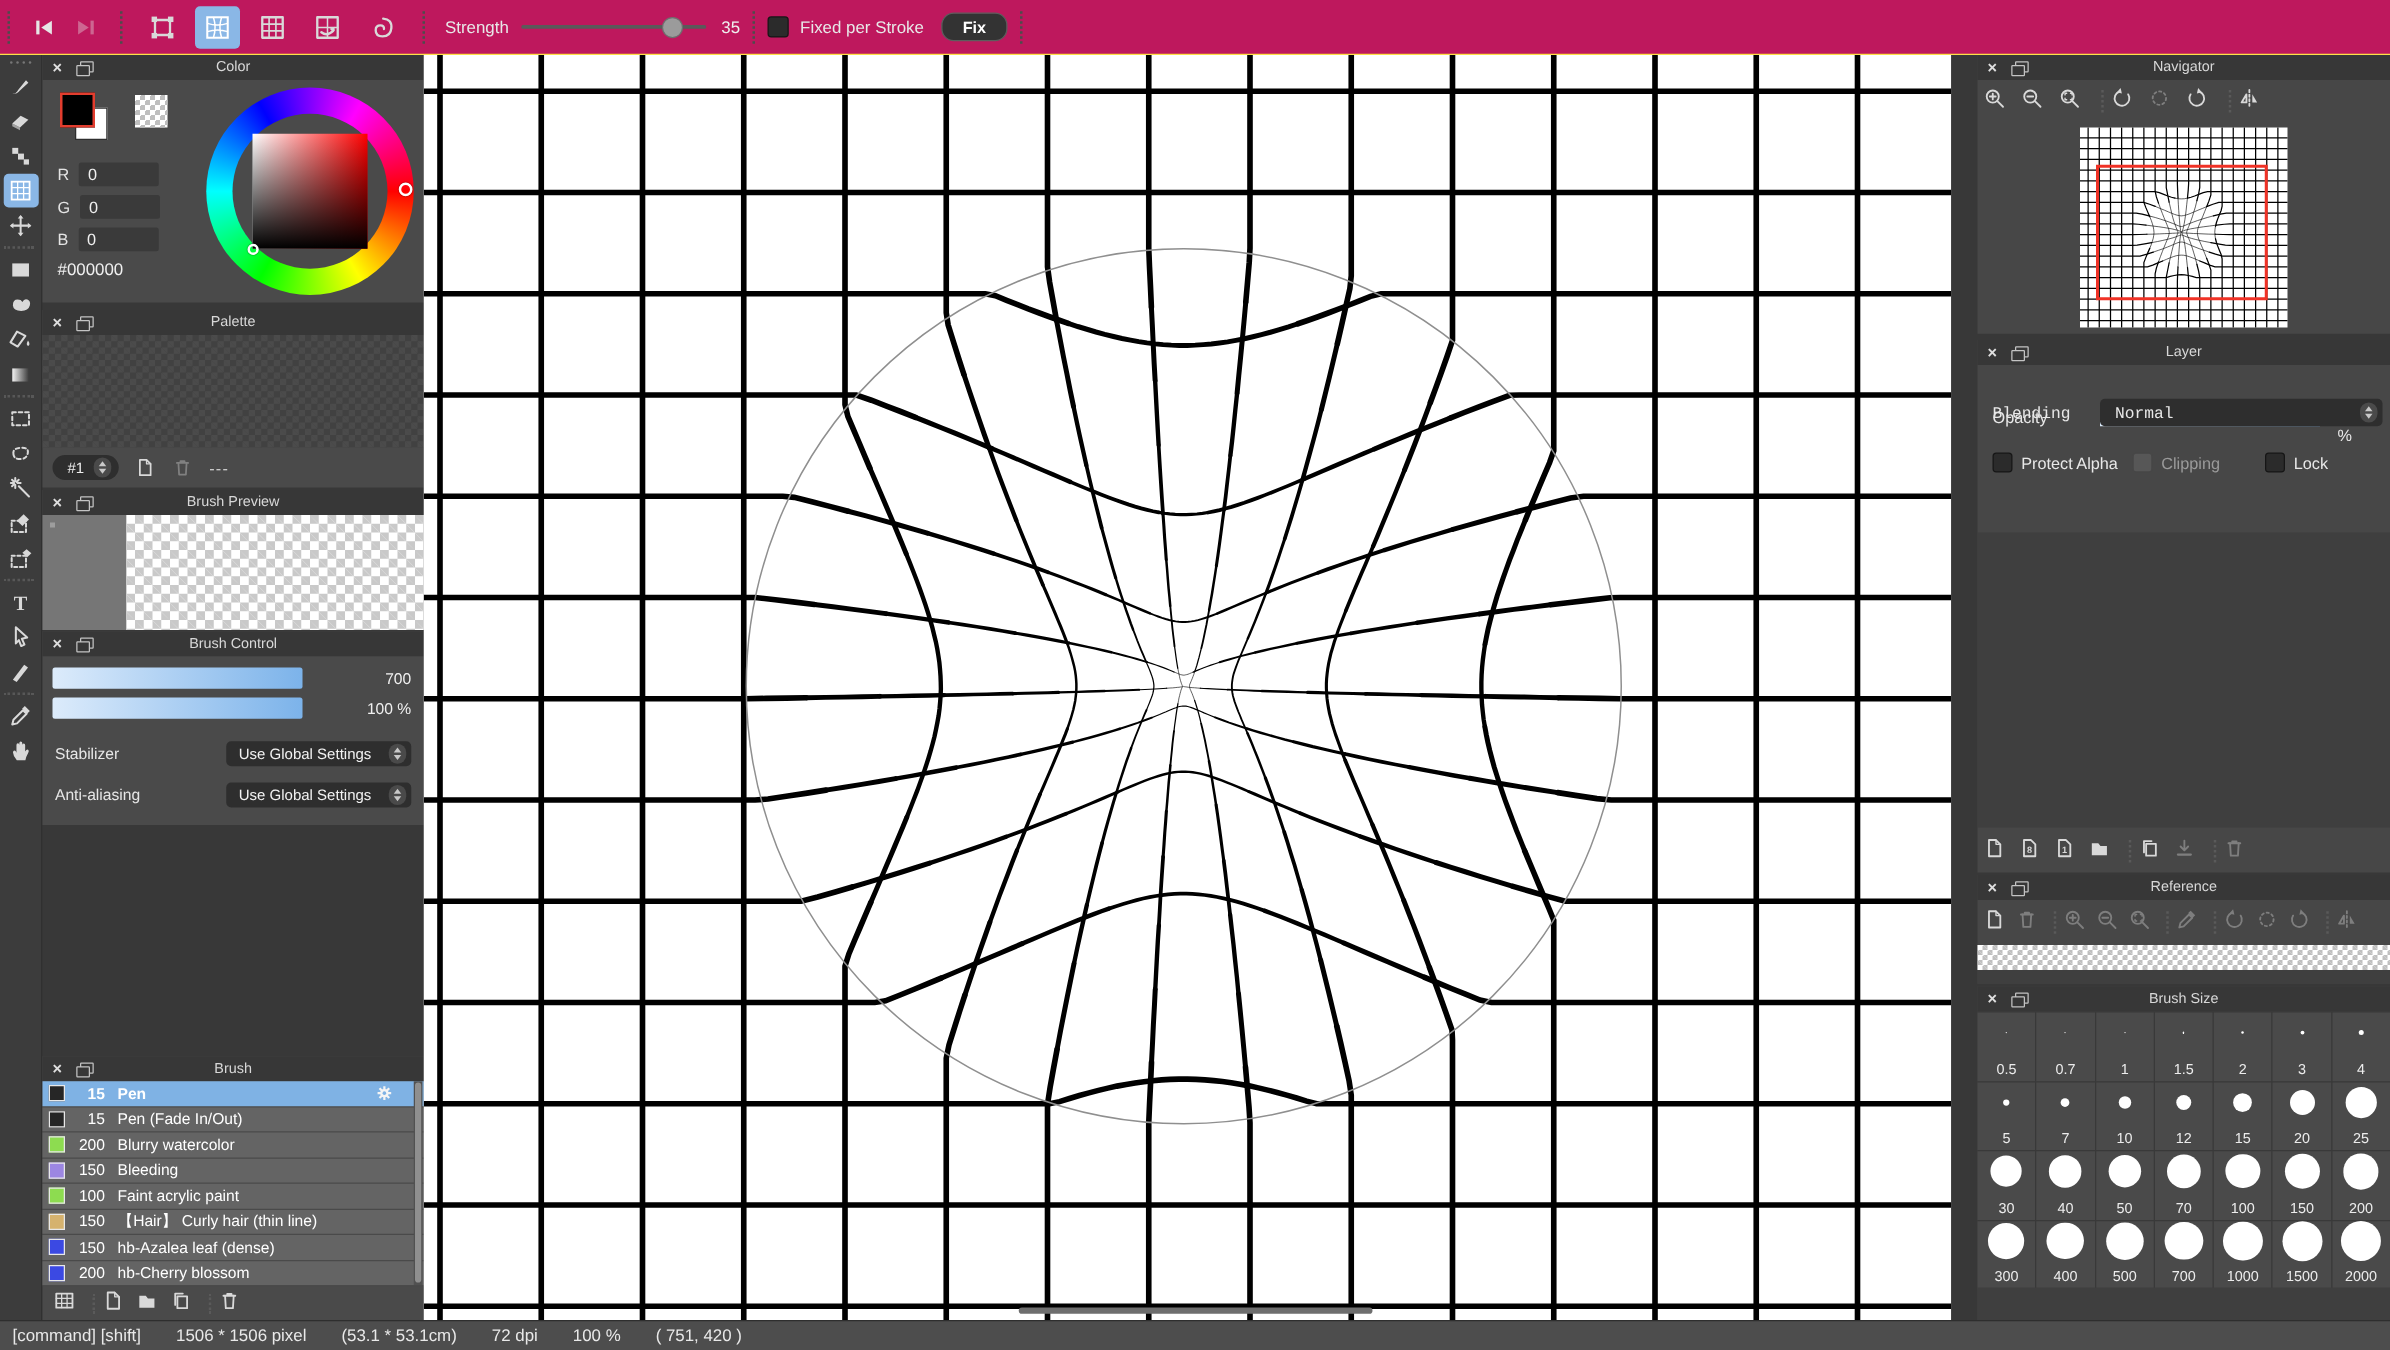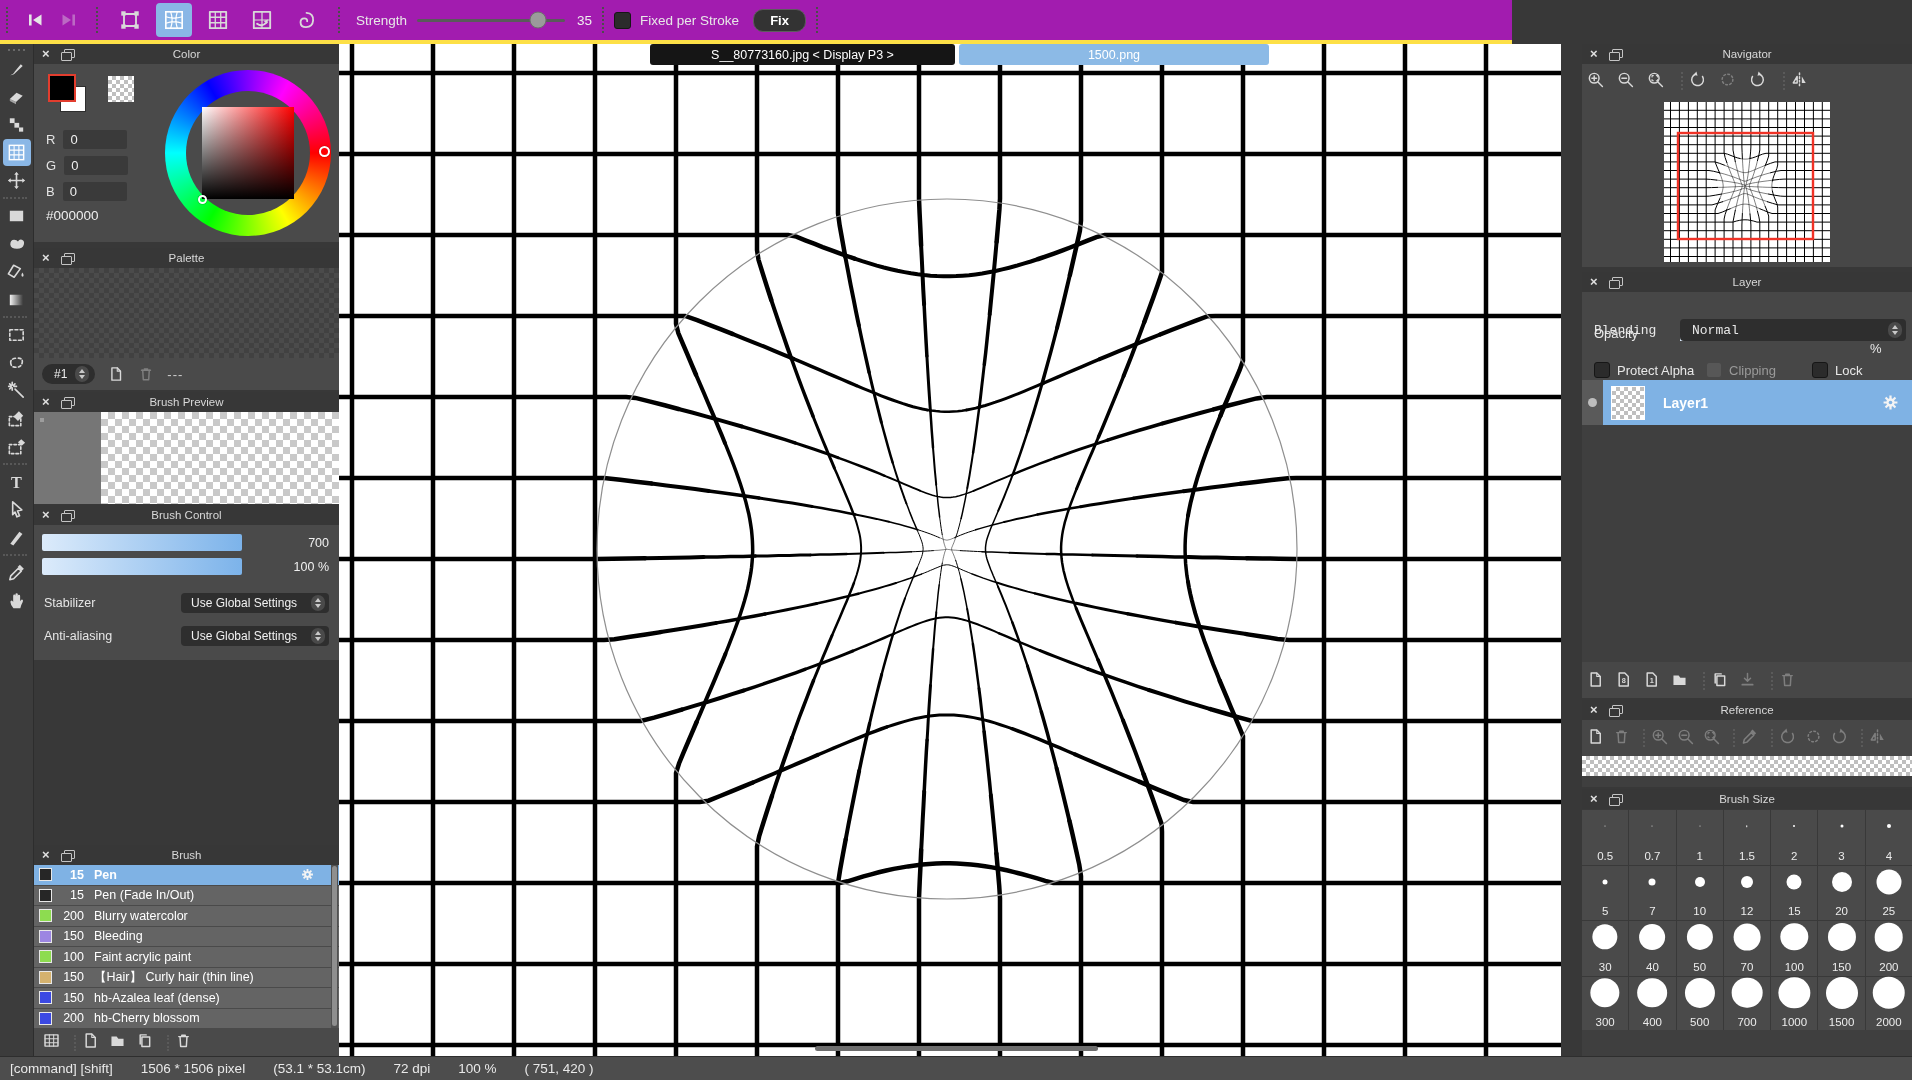--- a/index.html
+++ b/index.html
@@ -1,21 +1,21 @@
 <!DOCTYPE html>
 <html><head>
 <meta charset="utf-8">
 <style>
   html,body{margin:0;padding:0;background:#2a2a2a;}
   #app{position:relative;width:1912px;height:1080px;overflow:hidden;
        font-family:"Liberation Sans",sans-serif;color:#e4e4e4;background:#383838;
        -webkit-font-smoothing:antialiased;}
   
-  #topbar{position:absolute;left:0;top:0;width:1512px;height:44px;background:#a21caf;
-          display:flex;align-items:center;border-bottom:4px solid #fde047;box-sizing:border-box;}
+  #topbar{position:absolute;left:0;top:0;width:1912px;height:44px;background:#be185d;
+          display:flex;align-items:center;border-bottom:1px solid #fde047;box-sizing:border-box;}
   .vsep{width:0;height:26px;border-left:2px dotted #4c4c4c;margin:0 10px;flex:0 0 auto;}
   .hist-btn{width:34px;height:30px;display:flex;align-items:center;justify-content:center;border-radius:4px;}
   .mode-btn{width:36px;height:34px;display:flex;align-items:center;justify-content:center;border-radius:4px;margin:0 4px;}
   .mode-btn.sel{background:#8ab7e6;}
   .icon{display:inline-block;line-height:0;}
   .icon svg{display:block;}
   .dim{opacity:.38;}
   #strength-group{display:flex;align-items:center;margin-left:6px;}
   #strength-label{font-size:13.5px;color:#e8e8e8;margin-right:10px;}
   #strength-track{position:relative;width:148px;height:3px;background:#5a5a5a;border-radius:2px;}
@@ -849,24 +849,20 @@
           <path d="M673.0 684.7L679.1 687.0L685.5 689.4L692.0 692.0L698.7 694.7L705.7 697.6L712.9 700.6L720.4 703.7L728.1 707.0L736.1 710.4" fill="none" stroke="#000" stroke-width="3.5" stroke-linecap="round"></path>
           <path d="M736.1 710.4L744.4 714.0L753.0 717.7L761.9 721.5L771.1 725.4L780.7 729.5L790.5 733.6L800.7 737.9" fill="none" stroke="#000" stroke-width="4" stroke-linecap="round"></path>
           <path d="M800.7 737.9L811.3 742.3L822.1 746.8L833.4 751.3L845.0 756.0L854.2 758.0L861.5 758.0L868.9 758.0L876.3 758.0L883.6 758.0L891.0 758.0L898.4 758.0L905.7 758.0L913.1 758.0L920.5 758.0L927.8 758.0L935.2 758.0L942.5 758.0L949.9 758.0L957.3 758.0L964.6 758.0L972.0 758.0L979.4 758.0L986.7 758.0L994.1 758.0L1001.5 758.0L1008.8 758.0L1016.2 758.0L1023.5 758.0L1030.9 758.0L1038.3 758.0L1045.6 758.0L1053.0 758.0L1060.4 758.0L1067.7 758.0L1075.1 758.0L1082.5 758.0L1089.8 758.0L1097.2 758.0L1104.5 758.0L1111.9 758.0L1119.3 758.0L1126.6 758.0L1134.0 758.0L1141.4 758.0L1148.7 758.0L1156.1 758.0L1163.5 758.0L1170.8 758.0L1178.2 758.0L1185.5 758.0L1192.9 758.0L1200.3 758.0L1207.6 758.0L1215.0 758.0L1222.4 758.0" fill="none" stroke="#000" stroke-width="4.5" stroke-linecap="round"></path>
           <path d="M0.0 839.0L7.4 839.0L14.7 839.0L22.1 839.0L29.5 839.0L36.8 839.0L44.2 839.0L51.5 839.0L58.9 839.0L66.3 839.0L73.6 839.0L81.0 839.0L88.4 839.0L95.7 839.0L103.1 839.0L110.5 839.0L117.8 839.0L125.2 839.0L132.5 839.0L139.9 839.0L147.3 839.0L154.6 839.0L162.0 839.0L169.4 839.0L176.7 839.0L184.1 839.0L191.5 839.0L198.8 839.0L206.2 839.0L213.5 839.0L220.9 839.0L228.3 839.0L235.6 839.0L243.0 839.0L250.4 839.0L257.7 839.0L265.1 839.0L272.5 839.0L279.8 839.0L287.2 839.0L294.5 839.0L301.9 839.0L309.3 839.0L316.6 839.0L324.0 839.0L331.4 839.0L338.7 839.0L346.1 839.0L353.5 839.0L360.8 839.0L368.2 839.0L375.5 839.0L382.9 839.0L390.3 839.0L397.6 839.0L405.0 839.0L412.4 839.0L419.7 839.0L427.1 839.0L434.5 839.0L441.8 839.0L449.2 839.0L456.5 839.0L463.9 839.0L471.3 839.0L478.6 839.0L486.0 839.0L493.4 839.0L500.7 839.0L508.6 837.3L516.6 834.8L524.5 832.4L532.2 830.3L539.8 828.3L547.3 826.5L554.6 824.9L561.9 823.6L569.0 822.4L576.1 821.4L583.2 820.6L590.2 819.9L597.1 819.5L604.1 819.3L611.0 819.3L617.9 819.5L624.9 819.9L631.9 820.5L638.9 821.2L646.0 822.2L653.1 823.4L660.4 824.7L667.7 826.3L675.2 828.1L682.7 830.0L690.4 832.1L698.3 834.4L706.3 836.9L714.3 839.0L721.6 839.0L729.0 839.0L736.4 839.0L743.7 839.0L751.1 839.0L758.5 839.0L765.8 839.0L773.2 839.0L780.5 839.0L787.9 839.0L795.3 839.0L802.6 839.0L810.0 839.0L817.4 839.0L824.7 839.0L832.1 839.0L839.5 839.0L846.8 839.0L854.2 839.0L861.5 839.0L868.9 839.0L876.3 839.0L883.6 839.0L891.0 839.0L898.4 839.0L905.7 839.0L913.1 839.0L920.5 839.0L927.8 839.0L935.2 839.0L942.5 839.0L949.9 839.0L957.3 839.0L964.6 839.0L972.0 839.0L979.4 839.0L986.7 839.0L994.1 839.0L1001.5 839.0L1008.8 839.0L1016.2 839.0L1023.5 839.0L1030.9 839.0L1038.3 839.0L1045.6 839.0L1053.0 839.0L1060.4 839.0L1067.7 839.0L1075.1 839.0L1082.5 839.0L1089.8 839.0L1097.2 839.0L1104.5 839.0L1111.9 839.0L1119.3 839.0L1126.6 839.0L1134.0 839.0L1141.4 839.0L1148.7 839.0L1156.1 839.0L1163.5 839.0L1170.8 839.0L1178.2 839.0L1185.5 839.0L1192.9 839.0L1200.3 839.0L1207.6 839.0L1215.0 839.0L1222.4 839.0" fill="none" stroke="#000" stroke-width="4.5" stroke-linecap="round"></path>
           <path d="M0.0 920.0L7.4 920.0L14.7 920.0L22.1 920.0L29.5 920.0L36.8 920.0L44.2 920.0L51.5 920.0L58.9 920.0L66.3 920.0L73.6 920.0L81.0 920.0L88.4 920.0L95.7 920.0L103.1 920.0L110.5 920.0L117.8 920.0L125.2 920.0L132.5 920.0L139.9 920.0L147.3 920.0L154.6 920.0L162.0 920.0L169.4 920.0L176.7 920.0L184.1 920.0L191.5 920.0L198.8 920.0L206.2 920.0L213.5 920.0L220.9 920.0L228.3 920.0L235.6 920.0L243.0 920.0L250.4 920.0L257.7 920.0L265.1 920.0L272.5 920.0L279.8 920.0L287.2 920.0L294.5 920.0L301.9 920.0L309.3 920.0L316.6 920.0L324.0 920.0L331.4 920.0L338.7 920.0L346.1 920.0L353.5 920.0L360.8 920.0L368.2 920.0L375.5 920.0L382.9 920.0L390.3 920.0L397.6 920.0L405.0 920.0L412.4 920.0L419.7 920.0L427.1 920.0L434.5 920.0L441.8 920.0L449.2 920.0L456.5 920.0L463.9 920.0L471.3 920.0L478.6 920.0L486.0 920.0L493.4 920.0L500.7 920.0L508.1 920.0L515.5 920.0L522.8 920.0L530.2 920.0L537.5 920.0L544.9 920.0L552.3 920.0L559.6 920.0L567.0 920.0L574.4 920.0L581.7 920.0L589.1 920.0L596.5 920.0L603.8 920.0L611.2 920.0L618.5 920.0L625.9 920.0L633.3 920.0L640.6 920.0L648.0 920.0L655.4 920.0L662.7 920.0L670.1 920.0L677.5 920.0L684.8 920.0L692.2 920.0L699.5 920.0L706.9 920.0L714.3 920.0L721.6 920.0L729.0 920.0L736.4 920.0L743.7 920.0L751.1 920.0L758.5 920.0L765.8 920.0L773.2 920.0L780.5 920.0L787.9 920.0L795.3 920.0L802.6 920.0L810.0 920.0L817.4 920.0L824.7 920.0L832.1 920.0L839.5 920.0L846.8 920.0L854.2 920.0L861.5 920.0L868.9 920.0L876.3 920.0L883.6 920.0L891.0 920.0L898.4 920.0L905.7 920.0L913.1 920.0L920.5 920.0L927.8 920.0L935.2 920.0L942.5 920.0L949.9 920.0L957.3 920.0L964.6 920.0L972.0 920.0L979.4 920.0L986.7 920.0L994.1 920.0L1001.5 920.0L1008.8 920.0L1016.2 920.0L1023.5 920.0L1030.9 920.0L1038.3 920.0L1045.6 920.0L1053.0 920.0L1060.4 920.0L1067.7 920.0L1075.1 920.0L1082.5 920.0L1089.8 920.0L1097.2 920.0L1104.5 920.0L1111.9 920.0L1119.3 920.0L1126.6 920.0L1134.0 920.0L1141.4 920.0L1148.7 920.0L1156.1 920.0L1163.5 920.0L1170.8 920.0L1178.2 920.0L1185.5 920.0L1192.9 920.0L1200.3 920.0L1207.6 920.0L1215.0 920.0L1222.4 920.0" fill="none" stroke="#000" stroke-width="4.5" stroke-linecap="round"></path>
           <path d="M0.0 1001.0L7.4 1001.0L14.7 1001.0L22.1 1001.0L29.5 1001.0L36.8 1001.0L44.2 1001.0L51.5 1001.0L58.9 1001.0L66.3 1001.0L73.6 1001.0L81.0 1001.0L88.4 1001.0L95.7 1001.0L103.1 1001.0L110.5 1001.0L117.8 1001.0L125.2 1001.0L132.5 1001.0L139.9 1001.0L147.3 1001.0L154.6 1001.0L162.0 1001.0L169.4 1001.0L176.7 1001.0L184.1 1001.0L191.5 1001.0L198.8 1001.0L206.2 1001.0L213.5 1001.0L220.9 1001.0L228.3 1001.0L235.6 1001.0L243.0 1001.0L250.4 1001.0L257.7 1001.0L265.1 1001.0L272.5 1001.0L279.8 1001.0L287.2 1001.0L294.5 1001.0L301.9 1001.0L309.3 1001.0L316.6 1001.0L324.0 1001.0L331.4 1001.0L338.7 1001.0L346.1 1001.0L353.5 1001.0L360.8 1001.0L368.2 1001.0L375.5 1001.0L382.9 1001.0L390.3 1001.0L397.6 1001.0L405.0 1001.0L412.4 1001.0L419.7 1001.0L427.1 1001.0L434.5 1001.0L441.8 1001.0L449.2 1001.0L456.5 1001.0L463.9 1001.0L471.3 1001.0L478.6 1001.0L486.0 1001.0L493.4 1001.0L500.7 1001.0L508.1 1001.0L515.5 1001.0L522.8 1001.0L530.2 1001.0L537.5 1001.0L544.9 1001.0L552.3 1001.0L559.6 1001.0L567.0 1001.0L574.4 1001.0L581.7 1001.0L589.1 1001.0L596.5 1001.0L603.8 1001.0L611.2 1001.0L618.5 1001.0L625.9 1001.0L633.3 1001.0L640.6 1001.0L648.0 1001.0L655.4 1001.0L662.7 1001.0L670.1 1001.0L677.5 1001.0L684.8 1001.0L692.2 1001.0L699.5 1001.0L706.9 1001.0L714.3 1001.0L721.6 1001.0L729.0 1001.0L736.4 1001.0L743.7 1001.0L751.1 1001.0L758.5 1001.0L765.8 1001.0L773.2 1001.0L780.5 1001.0L787.9 1001.0L795.3 1001.0L802.6 1001.0L810.0 1001.0L817.4 1001.0L824.7 1001.0L832.1 1001.0L839.5 1001.0L846.8 1001.0L854.2 1001.0L861.5 1001.0L868.9 1001.0L876.3 1001.0L883.6 1001.0L891.0 1001.0L898.4 1001.0L905.7 1001.0L913.1 1001.0L920.5 1001.0L927.8 1001.0L935.2 1001.0L942.5 1001.0L949.9 1001.0L957.3 1001.0L964.6 1001.0L972.0 1001.0L979.4 1001.0L986.7 1001.0L994.1 1001.0L1001.5 1001.0L1008.8 1001.0L1016.2 1001.0L1023.5 1001.0L1030.9 1001.0L1038.3 1001.0L1045.6 1001.0L1053.0 1001.0L1060.4 1001.0L1067.7 1001.0L1075.1 1001.0L1082.5 1001.0L1089.8 1001.0L1097.2 1001.0L1104.5 1001.0L1111.9 1001.0L1119.3 1001.0L1126.6 1001.0L1134.0 1001.0L1141.4 1001.0L1148.7 1001.0L1156.1 1001.0L1163.5 1001.0L1170.8 1001.0L1178.2 1001.0L1185.5 1001.0L1192.9 1001.0L1200.3 1001.0L1207.6 1001.0L1215.0 1001.0L1222.4 1001.0" fill="none" stroke="#000" stroke-width="4.5" stroke-linecap="round"></path>
           <path d="M0.0 1082.0L7.4 1082.0L14.7 1082.0L22.1 1082.0L29.5 1082.0L36.8 1082.0L44.2 1082.0L51.5 1082.0L58.9 1082.0L66.3 1082.0L73.6 1082.0L81.0 1082.0L88.4 1082.0L95.7 1082.0L103.1 1082.0L110.5 1082.0L117.8 1082.0L125.2 1082.0L132.5 1082.0L139.9 1082.0L147.3 1082.0L154.6 1082.0L162.0 1082.0L169.4 1082.0L176.7 1082.0L184.1 1082.0L191.5 1082.0L198.8 1082.0L206.2 1082.0L213.5 1082.0L220.9 1082.0L228.3 1082.0L235.6 1082.0L243.0 1082.0L250.4 1082.0L257.7 1082.0L265.1 1082.0L272.5 1082.0L279.8 1082.0L287.2 1082.0L294.5 1082.0L301.9 1082.0L309.3 1082.0L316.6 1082.0L324.0 1082.0L331.4 1082.0L338.7 1082.0L346.1 1082.0L353.5 1082.0L360.8 1082.0L368.2 1082.0L375.5 1082.0L382.9 1082.0L390.3 1082.0L397.6 1082.0L405.0 1082.0L412.4 1082.0L419.7 1082.0L427.1 1082.0L434.5 1082.0L441.8 1082.0L449.2 1082.0L456.5 1082.0L463.9 1082.0L471.3 1082.0L478.6 1082.0L486.0 1082.0L493.4 1082.0L500.7 1082.0L508.1 1082.0L515.5 1082.0L522.8 1082.0L530.2 1082.0L537.5 1082.0L544.9 1082.0L552.3 1082.0L559.6 1082.0L567.0 1082.0L574.4 1082.0L581.7 1082.0L589.1 1082.0L596.5 1082.0L603.8 1082.0L611.2 1082.0L618.5 1082.0L625.9 1082.0L633.3 1082.0L640.6 1082.0L648.0 1082.0L655.4 1082.0L662.7 1082.0L670.1 1082.0L677.5 1082.0L684.8 1082.0L692.2 1082.0L699.5 1082.0L706.9 1082.0L714.3 1082.0L721.6 1082.0L729.0 1082.0L736.4 1082.0L743.7 1082.0L751.1 1082.0L758.5 1082.0L765.8 1082.0L773.2 1082.0L780.5 1082.0L787.9 1082.0L795.3 1082.0L802.6 1082.0L810.0 1082.0L817.4 1082.0L824.7 1082.0L832.1 1082.0L839.5 1082.0L846.8 1082.0L854.2 1082.0L861.5 1082.0L868.9 1082.0L876.3 1082.0L883.6 1082.0L891.0 1082.0L898.4 1082.0L905.7 1082.0L913.1 1082.0L920.5 1082.0L927.8 1082.0L935.2 1082.0L942.5 1082.0L949.9 1082.0L957.3 1082.0L964.6 1082.0L972.0 1082.0L979.4 1082.0L986.7 1082.0L994.1 1082.0L1001.5 1082.0L1008.8 1082.0L1016.2 1082.0L1023.5 1082.0L1030.9 1082.0L1038.3 1082.0L1045.6 1082.0L1053.0 1082.0L1060.4 1082.0L1067.7 1082.0L1075.1 1082.0L1082.5 1082.0L1089.8 1082.0L1097.2 1082.0L1104.5 1082.0L1111.9 1082.0L1119.3 1082.0L1126.6 1082.0L1134.0 1082.0L1141.4 1082.0L1148.7 1082.0L1156.1 1082.0L1163.5 1082.0L1170.8 1082.0L1178.2 1082.0L1185.5 1082.0L1192.9 1082.0L1200.3 1082.0L1207.6 1082.0L1215.0 1082.0L1222.4 1082.0" fill="none" stroke="#000" stroke-width="4.5" stroke-linecap="round"></path>
         </g>
       <circle id="brush-cursor" cx="608" cy="505" r="350" fill="none" stroke="#8f8f8f" stroke-width="1.2"></circle>
     </svg>
-    <div id="tabs">
-      <div class="tab" id="tab-0">S__80773160.jpg &lt; Display P3 &gt;</div>
-      <div class="tab" id="tab-1">1500.png</div>
-    </div>
     <div id="hscroll"></div>
   </div>
 
   <div id="gapstrip"></div>
 
   <div id="rightcol">
 
     <div class="rpanel" id="p-nav">
       <div class="phead">
         <span class="ph-close">×</span>
@@ -1021,38 +1017,20 @@
         </span>
         <span class="chklabel gray" style="width:106px;">
           <span class="cbx graybox"></span>
           <span>Clipping</span>
         </span>
         <span class="chklabel">
           <span class="cbx"></span>
           <span>Lock</span>
         </span>
       </div>
-      <div id="layer-list">
-        <div id="layer-gutter">
-            <span id="vis-dot"></span>
-          </div>
-        <div id="layer-row">
-          <div id="layer-thumb" class="chk-small"></div>
-          <span id="layer-name">Layer1</span>
-          <span class="icon" id="layer-gear">
-              <svg viewBox="0 0 22 22" width="100%" height="100%">
-                <g stroke="#f4f4f4" stroke-width="2.6">
-                  <path d="M11 3v16 M3 11h16 M5.3 5.3l11.4 11.4 M16.7 5.3 5.3 16.7"></path>
-                </g>
-                <circle cx="11" cy="11" r="4.8" fill="#f4f4f4"></circle>
-                <circle cx="11" cy="11" r="2.1" fill="#7fb2e4"></circle>
-              </svg>
-            </span>
-        </div>
-      </div>
       <div id="layer-empty"></div>
       <div id="layer-toolbar">
           <span class="tbtn" style="width: 28px;"><span class="icon" style="width: 19px; height: 19px;"><svg viewBox="0 0 22 22" width="100%" height="100%">
                 <g stroke="#d9d9d9" stroke-width="1.7" fill="none" stroke-linecap="round" stroke-linejoin="round">
                   <path d="M6 3.5 h6.5 l4 4 V18.5 H6z"></path>
                   <path d="M12.5 3.5 v4 h4" stroke-width="1.3"></path>
                 </g>
               </svg></span></span>
           <span class="tbtn" style="width: 28px;"><span class="icon" style="width: 19px; height: 19px;"><svg viewBox="0 0 22 22" width="100%" height="100%">
                 <g stroke="#d9d9d9" stroke-width="1.7" fill="none" stroke-linecap="round" stroke-linejoin="round">

